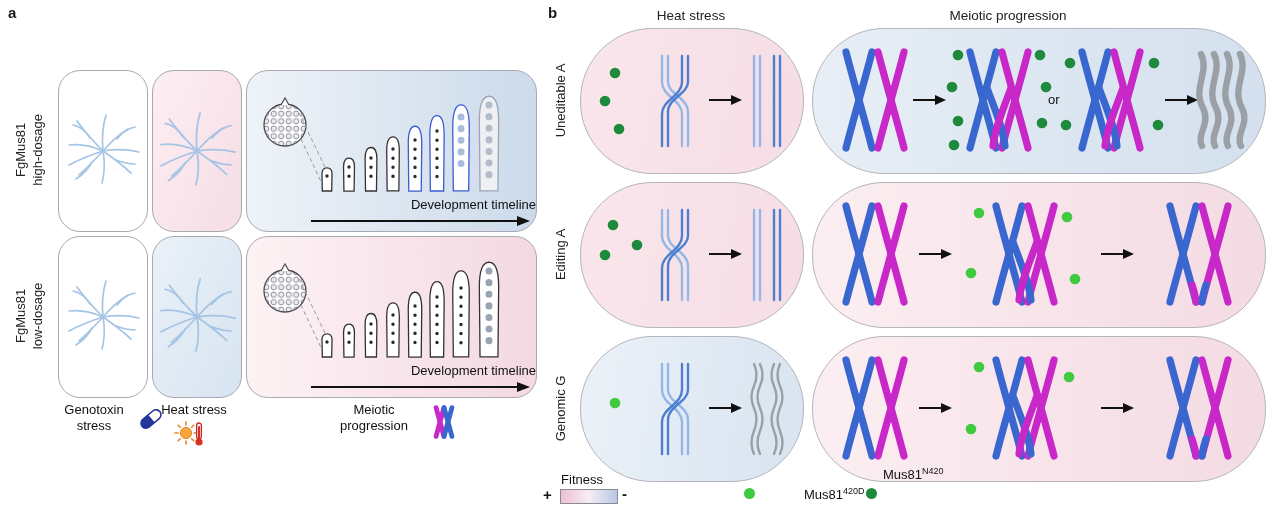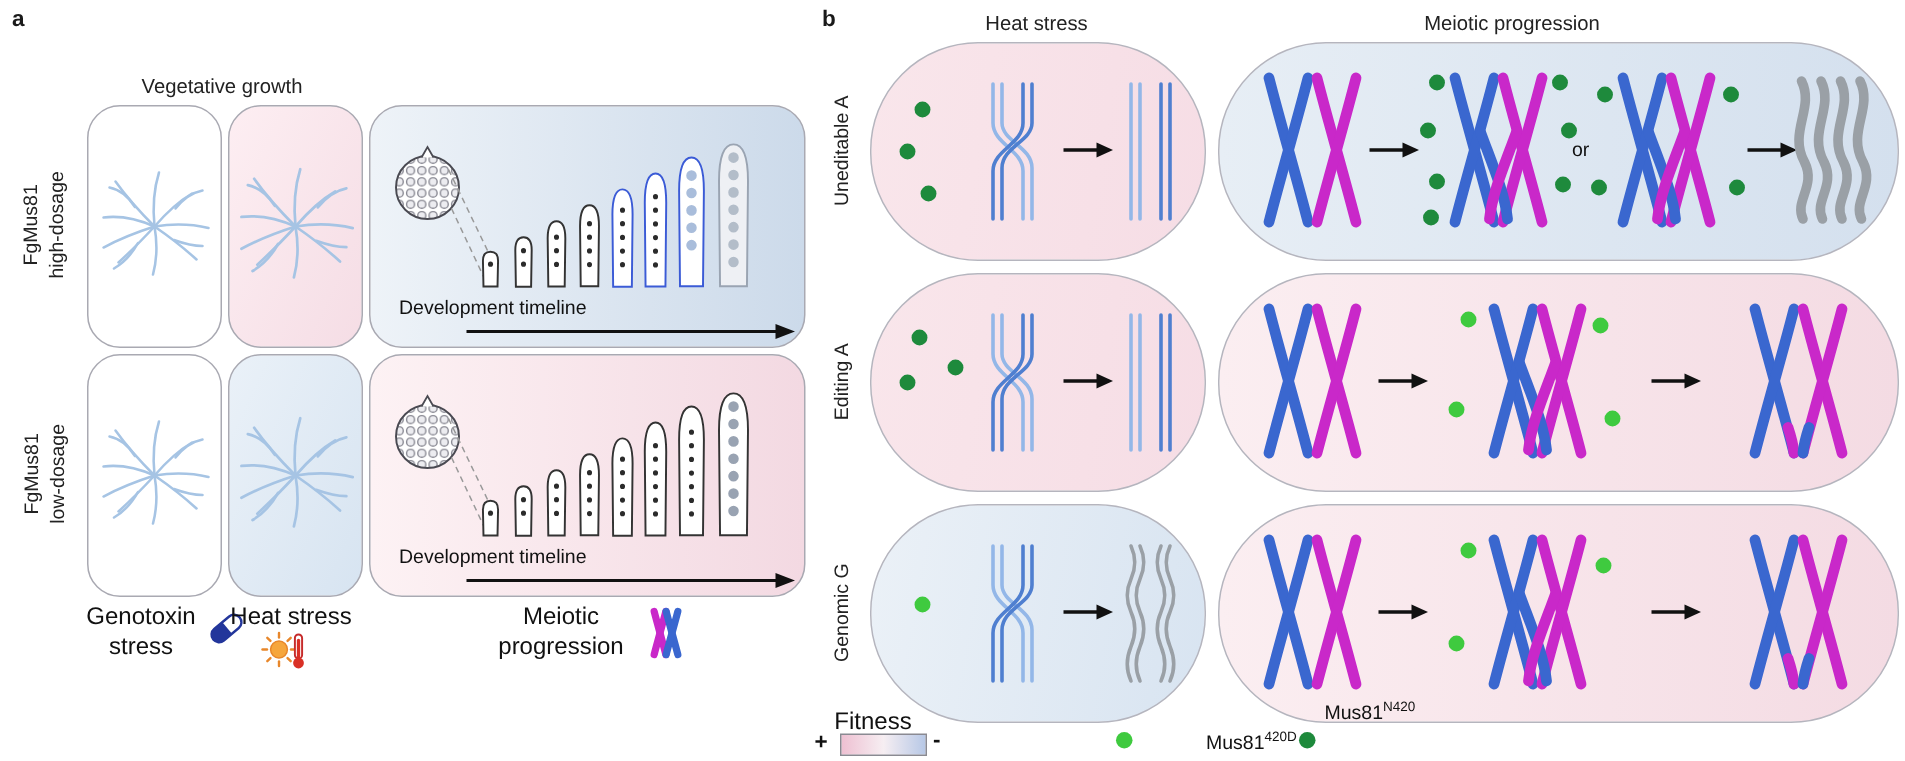--- a/index.html
+++ b/index.html
@@ -6,22 +6,22 @@
   .fig { position:relative; width:1270px; height:507px; background:#fff;
          font-family:"Liberation Sans", sans-serif; color:#1a1a1a; overflow:hidden; }
   .abs { position:absolute; }
   .panel-label { position:absolute; font-weight:bold; font-size:15px; }
   .hdr { position:absolute; font-size:13.5px; text-align:center; color:#222; }
   .box { position:absolute; border:1px solid #a9a9b2; border-radius:22px; overflow:hidden; }
   .capsule { position:absolute; border:1px solid #b5b5be; border-radius:72px; overflow:hidden; }
   .box > svg, .capsule > svg { position:absolute; left:0; top:0; }
   .vlabel { position:absolute; display:flex; align-items:center; justify-content:center; }
   .vlabel .vinner { transform:rotate(-90deg); text-align:center; font-size:13px; line-height:1.3; white-space:nowrap; color:#222; }
-  .timeline-label { position:absolute; left:0; right:0; bottom:19px; text-align:left; font-size:13px; color:#111;padding-left:19px; }
-  .legend-text { position:absolute; font-size:16px; text-align:center; line-height:1.25; color:#111; }
+  .timeline-label { position:absolute; left:0; right:0; bottom:19px; text-align:right; font-size:13px; color:#111;padding-left:19px; }
+  .legend-text { position:absolute; font-size:13px; text-align:center; line-height:1.25; color:#111; }
   .or-label { position:absolute; font-size:13px; color:#111; }
   .fitness-bar { position:absolute; width:56px; height:13px; border:1px solid #8a8a92;
                  background:linear-gradient(to right,#eec0d2,#f6eef2 50%,#b7c8e6); }
   .sign { position:absolute; font-size:15px; font-weight:bold; color:#111; }
   .dot-chip { position:absolute; width:11px; height:11px; border-radius:50%; }
   .chip-light { background:#3fca3f; }
   .chip-dark { background:#1e8a3c; }
   .mus-label { position:absolute; font-size:13px; color:#111; }
   .mus-label sup { font-size:9px; }
 
@@ -147,21 +147,20 @@
     <g id="chrIcon">
       <use href="#chrX" transform="scale(0.30)" stroke="#c928c9" stroke-width="16"></use>
       <use href="#chrX" transform="translate(8,0) scale(0.30)" stroke="#3a67cf" stroke-width="16"></use>
     </g>
   </defs>
 </svg>
 
 <div class="fig">
 
   <div class="panel-label" style="left:8px;top:4px">a</div>
-  <div class="hdr" style="left:56px;width:184px;top:50px">Vegetative growth</div>
 
   <div class="vlabel" style="left:8px;top:70px;width:44px;height:160px">
     <div class="vinner">
       <div>FgMus81</div>
       <div>high-dosage</div>
     </div>
   </div>
   <div class="box" style="left:58px;top:70px;width:88px;height:160px;background:#fff">
     <svg width="88" height="160">
         <use href="#mycelium" transform="translate(44,80)"></use>

